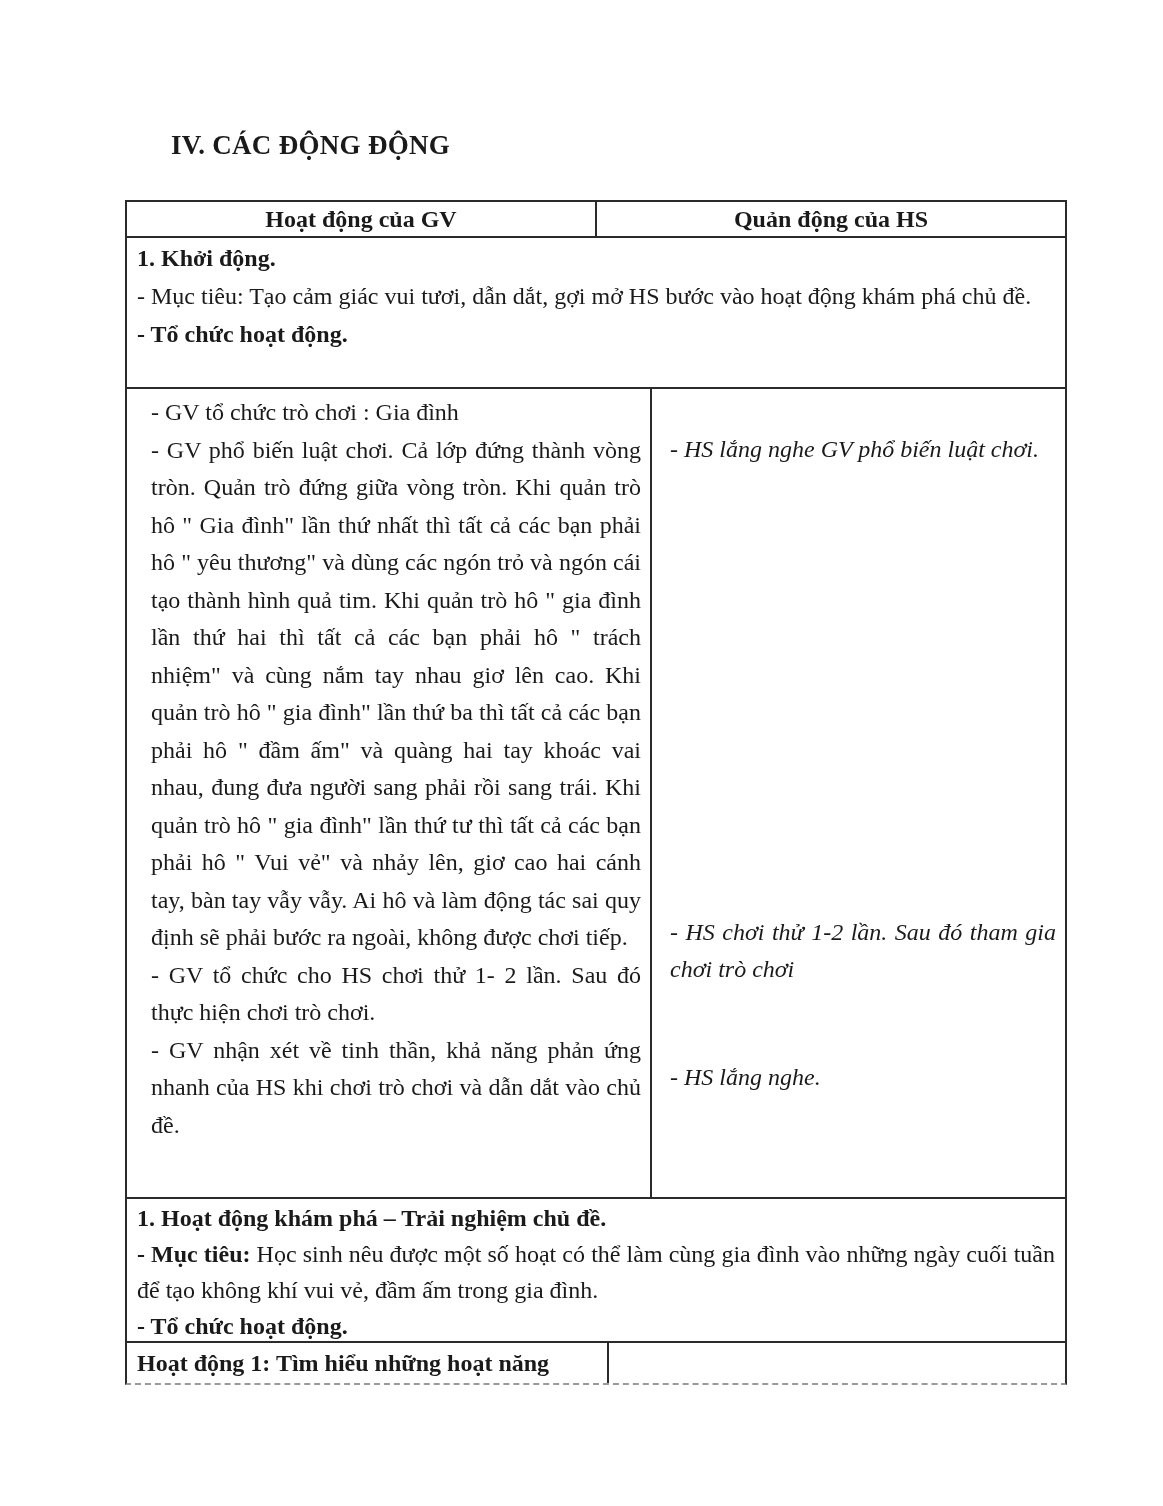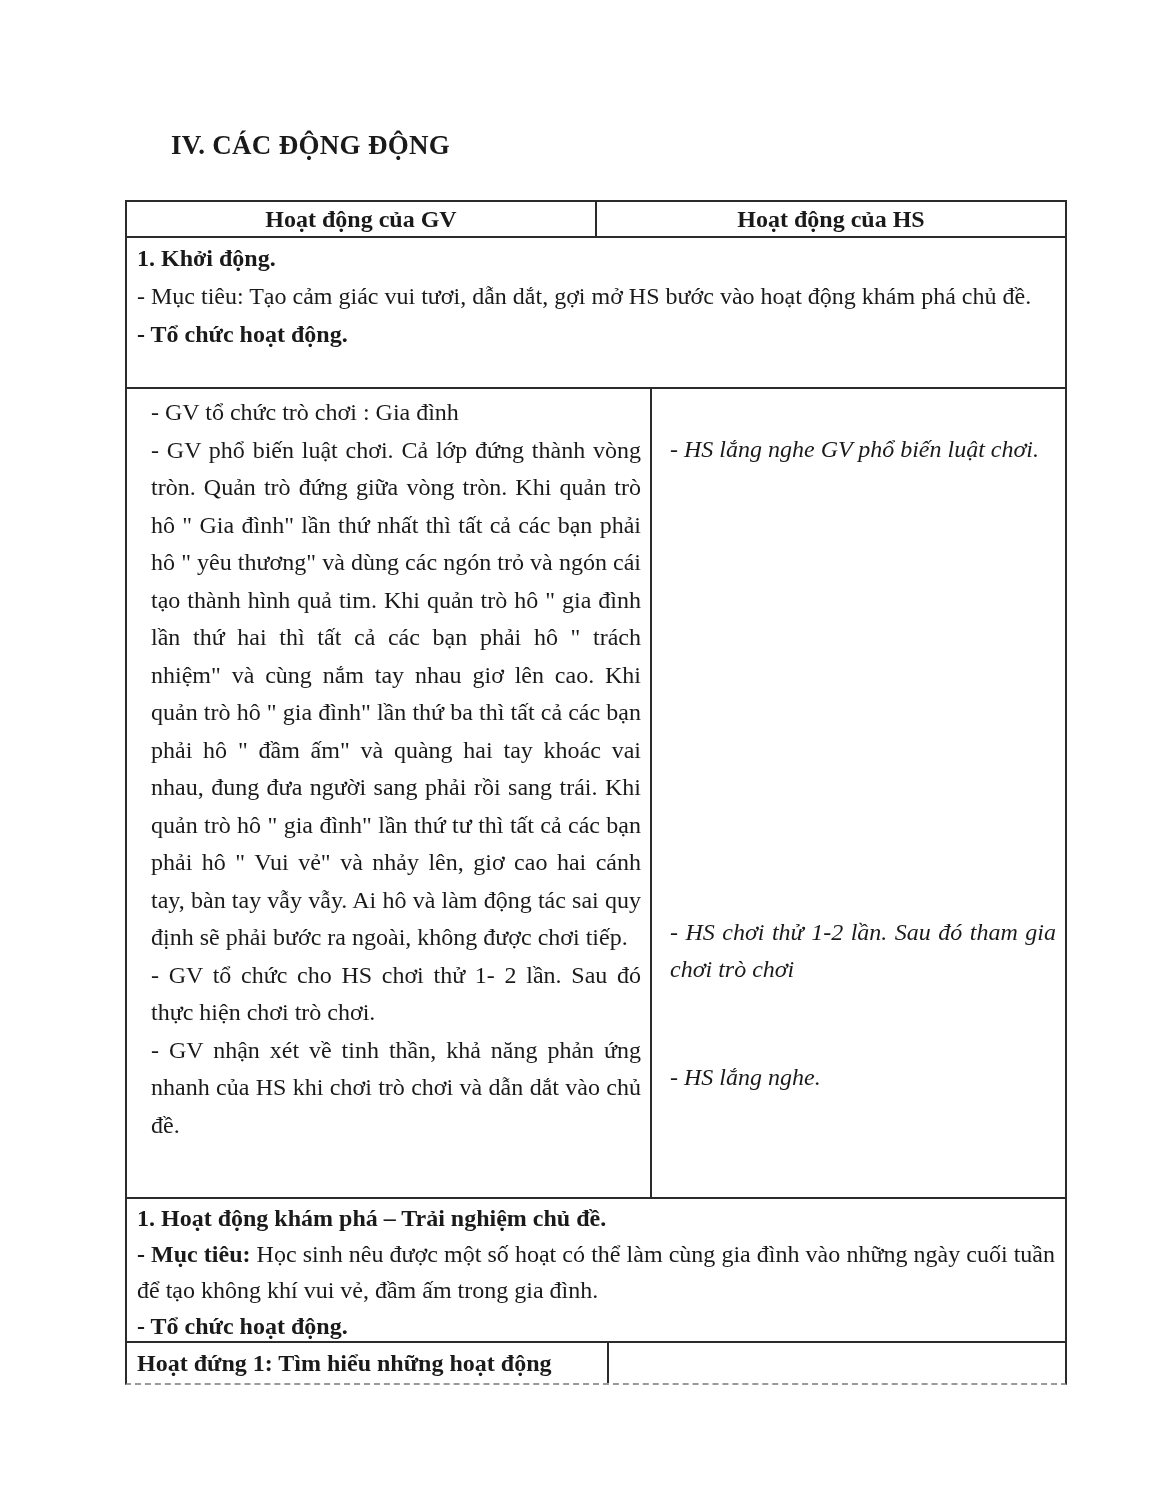--- a/index.html
+++ b/index.html
@@ -118,21 +118,21 @@
 
 <h1 class="page-title">IV. CÁC ĐỘNG ĐỘNG</h1>
 
 <div class="tbl">
 
   <div class="row hdr">
     <div class="hc1">
       <span>Hoạt động của GV</span>
     </div>
     <div class="hc2">
-      <span>Hoạt động của HS</span>
+      <span>Quản động của HS</span>
     </div>
   </div>
 
   <div class="row sec sec1">
     <p class="bold">1. Khởi động.</p>
     <p class="just">- Mục tiêu: Tạo cảm giác vui tươi, dẫn dắt, gợi mở HS bước vào hoạt động khám phá chủ đề.</p>
     <p class="bold">- Tổ chức hoạt động.</p>
   </div>
 
   <div class="row twocol">
@@ -150,18 +150,18 @@
   </div>
 
   <div class="row sec sec2">
     <p class="bold">1. Hoạt động khám phá – Trải nghiệm chủ đề.</p>
     <p class="just"><span class="bold">- Mục tiêu:</span><span> Học sinh nêu được một số hoạt có thể làm cùng gia đình vào những ngày cuối tuần để tạo không khí vui vẻ, đầm ấm trong gia đình.</span></p>
     <p class="bold">- Tổ chức hoạt động.</p>
   </div>
 
   <div class="row frow">
     <div class="fc1">
-      <span>Hoạt đứng 1: Tìm hiểu những hoạt động</span>
+      <span>Hoạt động 1: Tìm hiểu những hoạt năng</span>
     </div>
     <div class="fc2"></div>
   </div>
 
 </div>
 
 </body></html>

